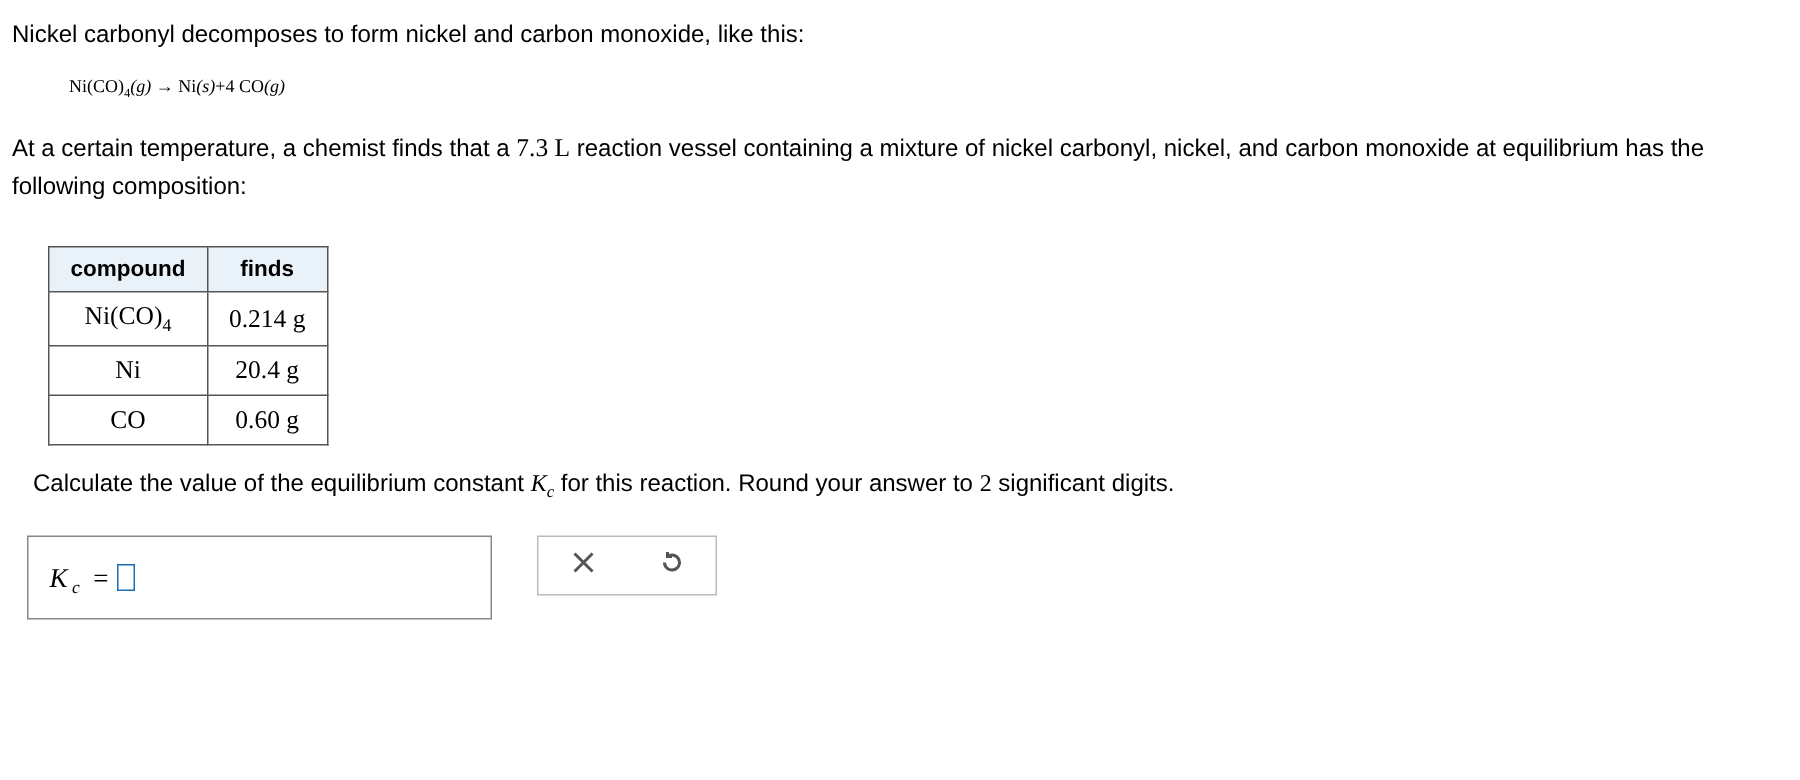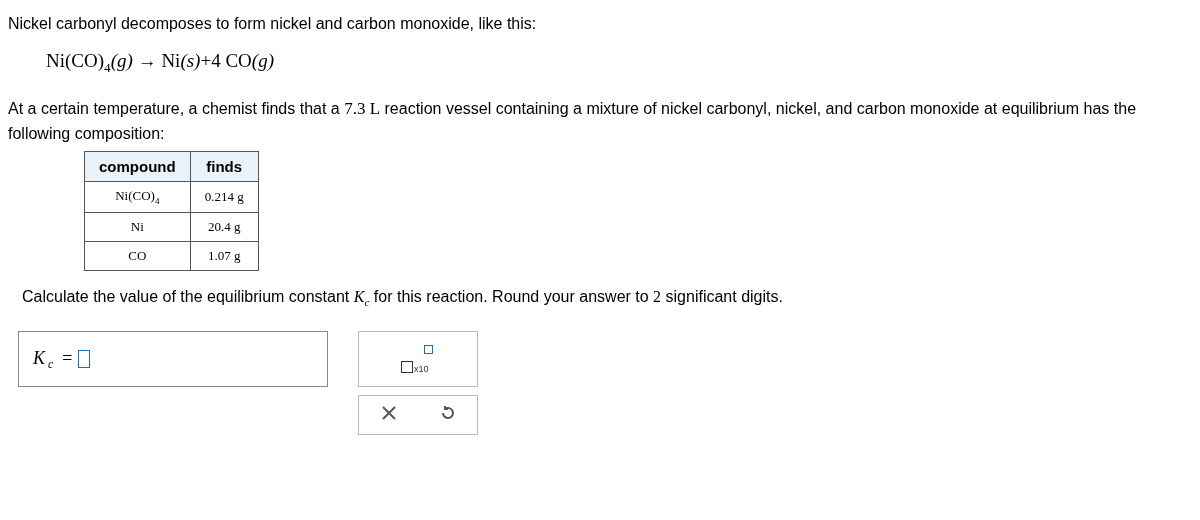--- a/index.html
+++ b/index.html
@@ -9,39 +9,39 @@
       font-family: Arial, Helvetica, sans-serif;
       font-size: 16px;
       color: #000;
       background: #fff;
       width: 1200px;
       height: 520px;
     }
     .intro { margin-bottom: 10px; line-height: 1.5; }
     .equation {
       font-family: 'Times New Roman', serif;
-      font-size: 19px;
+      font-size: 12px;
       margin: 14px 0 20px 38px;
     }
     .sub { font-size: 0.7em; vertical-align: sub; }
     .italic { font-style: italic; }
     .serif { font-family: 'Times New Roman', serif; }
-    .context { margin-bottom: 4px; line-height: 1.55; }
+    .context { margin-bottom: 26px; line-height: 1.55; }
     .context .num { font-family: 'Times New Roman', serif; font-size: 17px; }
     
     table.comp {
       border-collapse: collapse;
-      margin: 4px 0 14px 76px;
+      margin: 4px 0 14px 24px;
     }
     table.comp th, table.comp td {
       border: 1px solid #555;
       padding: 6px 14px;
       text-align: center;
       font-family: 'Times New Roman', serif;
-      font-size: 13px;
+      font-size: 17px;
     }
     table.comp th {
       font-family: Arial, sans-serif;
       font-weight: bold;
       font-size: 15px;
       background: #eaf2f9;
     }
     table.comp td.amt { font-family: 'Times New Roman', serif; }
     
     .prompt { margin: 10px 0 20px 14px; line-height: 1.5; }
@@ -159,47 +159,40 @@
   <tr>
     <td><span>Ni(CO)</span><span class="sub">4</span></td>
     <td class="amt">0.214 g</td>
   </tr>
   <tr>
     <td><span>Ni</span></td>
     <td class="amt">20.4 g</td>
   </tr>
   <tr>
     <td><span>CO</span></td>
-    <td class="amt">1.07 g</td>
+    <td class="amt">0.60 g</td>
   </tr>
 </tbody>
   </table>
 
 <div class="prompt">
   <span>Calculate the value of the equilibrium constant </span><span class="serif italic">K</span><span class="serif italic" style="font-size:0.7em;vertical-align:sub;">c</span><span> for this reaction. Round your answer to </span><span class="serif">2</span><span> significant digits.</span>
 </div>
 
 <div class="answer-row">
   <div class="answer-box">
     <div class="eq">
       <span class="italic">K</span>
         <span class="italic kc-sub">c</span>
       <span>=</span>
       <span class="blank-rect"></span>
     </div>
   </div>
 
   <div class="tool-panel">
-    <div class="tool-top">
-      <div class="sci-btn">
-        <span class="sci-base"></span>
-        <span class="sci-x10">x10</span>
-        <span class="sci-exp"></span>
-      </div>
-    </div>
     <div class="tool-bottom">
       <span>
         <svg class="icon-x" viewBox="0 0 18 18">
             <path d="M3 3 L15 15 M15 3 L3 15"></path>
           </svg>
       </span>
       <span>
         <svg class="icon-reset" viewBox="0 0 18 18">
             <path d="M4 9 a5 5 0 1 0 2 -4"></path>
             <path d="M6 2 L6 5 L9 5"></path>

